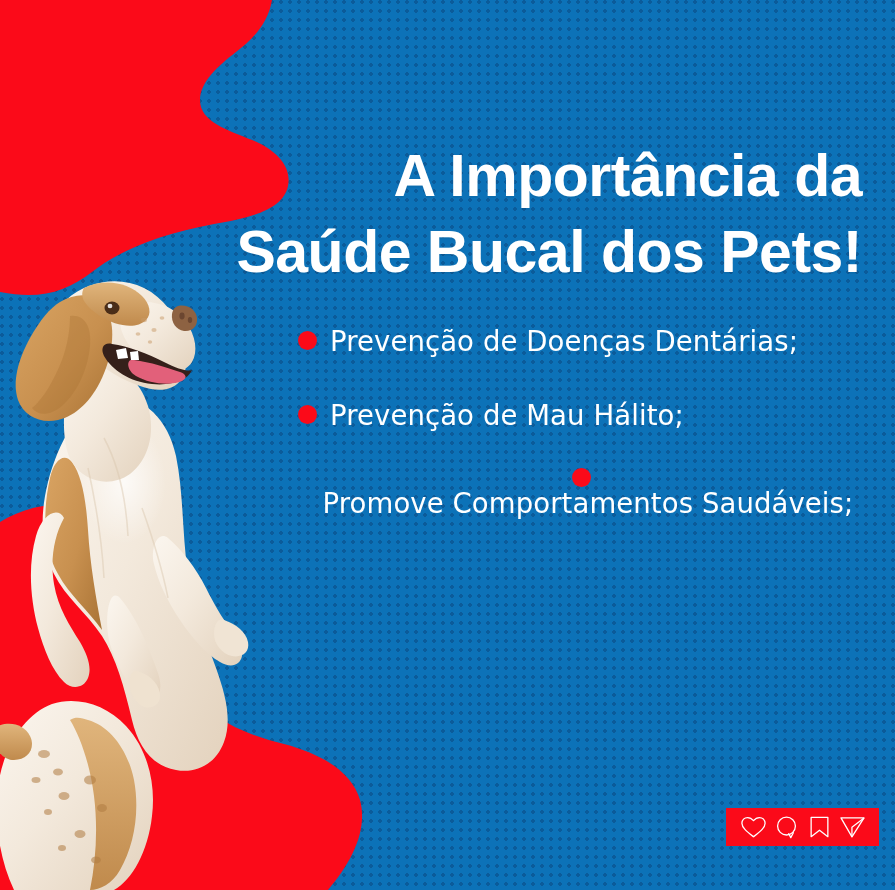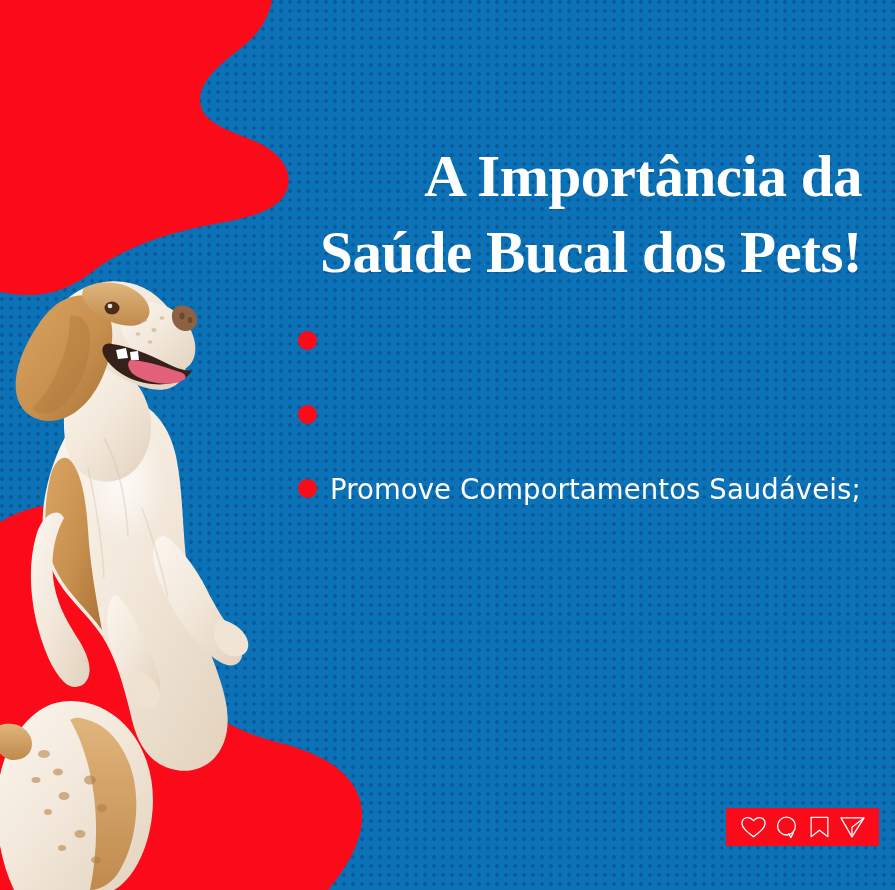--- a/index.html
+++ b/index.html
@@ -51,21 +51,21 @@
 
   
   .headline {
     position: absolute;
     z-index: 8;
     right: 33px;
     top: 98px;
     width: 660px;
     text-align: right;
     color: #ffffff;
-    font-family: Liberation Serif, serif;
+    font-family: Liberation Sans, sans-serif;
     font-weight: 700;
     font-size: 59px;
     line-height: 76px;
     letter-spacing: -0.5px;
     text-shadow: 0 2px 0 rgba(0,0,0,0.05);
   }
   .headline .hl-line { display: block; white-space: nowrap; }
 
   
   .benefits {
@@ -77,21 +77,21 @@
     margin: 0;
     padding: 0;
     list-style: none;
   }
   .benefit-row {
     display: flex;
     align-items: center;
     height: 41px;
     margin-bottom: 33px;
   }
-  .benefit-row:last-child { margin-bottom: 12px; }
+  .benefit-row:last-child { margin-bottom: 12px; flex-direction: column; }
 
   .bullet-dot {
     flex: 0 0 auto;
     width: 19px;
     height: 19px;
     border-radius: 50%;
     background: #fb0a19;
     margin-right: 13px;
   }
   .benefit-text {
@@ -329,23 +329,25 @@
   </div>
 
   <h1 class="headline">
     <span class="hl-line">A Importância da</span>
     <span class="hl-line">Saúde Bucal dos Pets!</span>
   </h1>
 
   <ul class="benefits">
     <li class="benefit-row">
       <span class="bullet-dot"></span>
+      <span class="benefit-text">Prevenção de Doenças Dentárias;</span>
     </li>
     <li class="benefit-row">
       <span class="bullet-dot"></span>
+      <span class="benefit-text">Prevenção de Mau Hálito;</span>
     </li>
     <li class="benefit-row">
       <span class="bullet-dot"></span>
       <span class="benefit-text">Promove Comportamentos Saudáveis;</span>
     </li>
   </ul>
 
   <div class="social-badge">
 
     <span class="s-icon">

